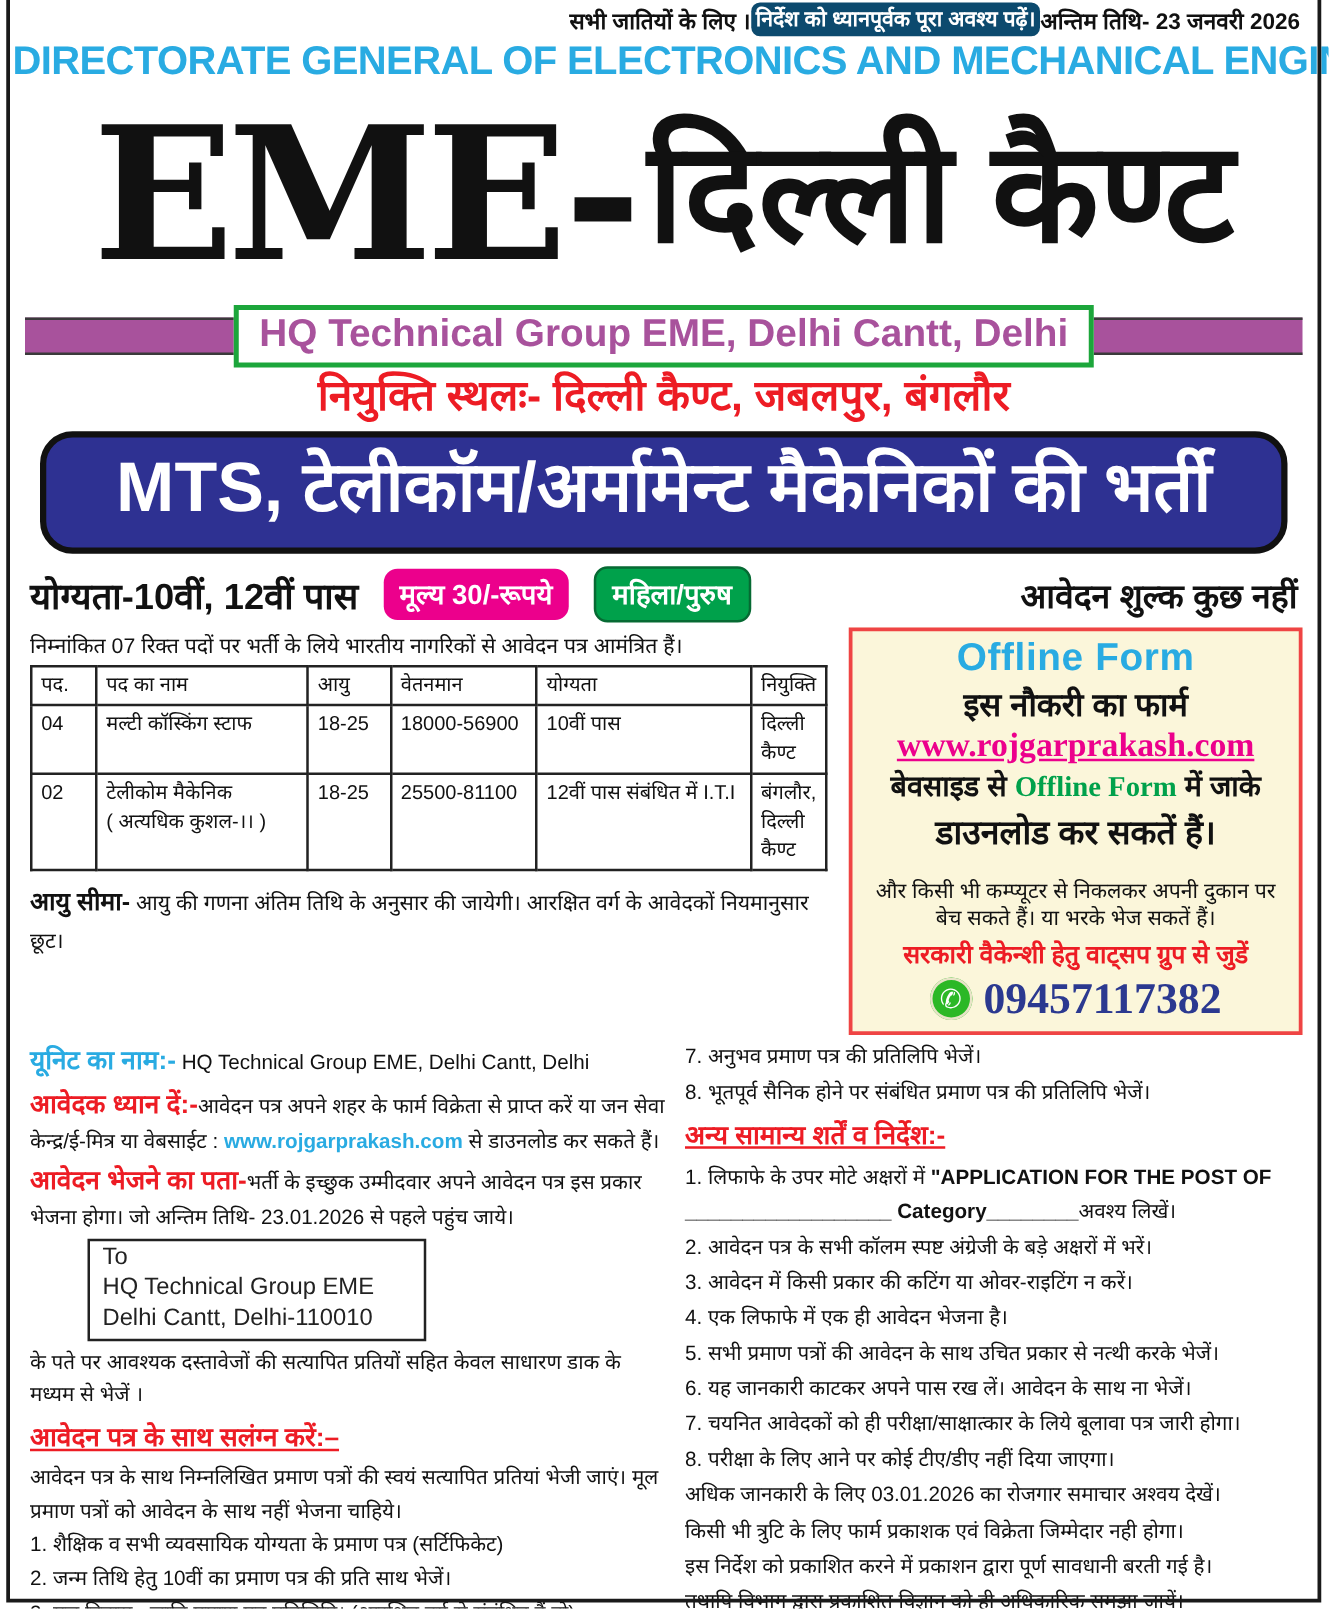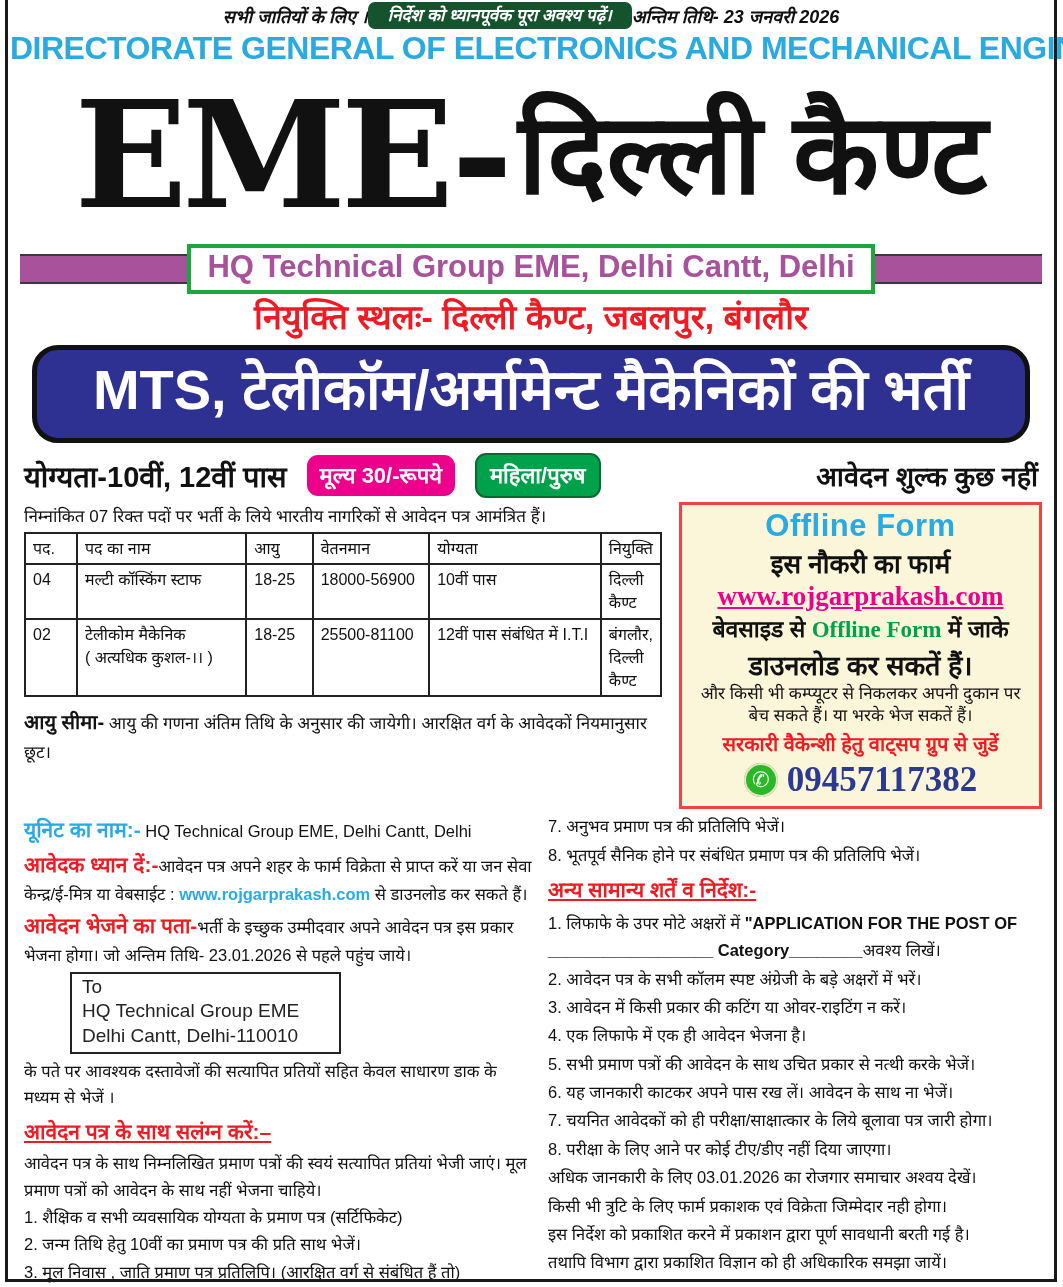--- a/index.html
+++ b/index.html
@@ -2,22 +2,22 @@
 <html><head>
 <meta charset="utf-8">
 <style>
   html,body{margin:0;padding:0;background:#fff;}
   .page{position:relative;width:1063px;height:1287px;background:#fff;overflow:hidden;
         font-family:"Liberation Sans","DejaVu Sans",sans-serif;color:#111;}
   .frame{position:absolute;left:5px;right:6px;top:-4px;bottom:5px;border:3px solid #1a1a1a;pointer-events:none;}
   .content{position:absolute;left:10px;right:11px;top:0;bottom:6px;}
 
   
-  .topbar{display:flex;justify-content:center;align-items:center;padding:2px 12px 0 12px;font-weight:bold;font-size:18px;font-style:italic;}
-  .badge-green{background:#14532d;color:#fff;padding:1px 20px 3px;border-radius:7px;font-size:17px;}
+  .topbar{display:flex;justify-content:flex-end;align-items:center;padding:2px 12px 0 12px;font-weight:bold;font-size:18px;}
+  .badge-green{background:#0c4a6e;color:#fff;padding:1px 4px 3px;border-radius:7px;font-size:17px;}
 
   .directorate{text-align:center;color:#29ABE2;font-weight:800;font-size:32px;letter-spacing:-0.5px;
                white-space:nowrap;line-height:1.15;margin-top:1px;}
 
   .main-title{height:176px;display:flex;align-items:center;justify-content:center;white-space:nowrap;overflow:hidden;}
   .main-title .en{font-family:"DejaVu Serif","Liberation Serif",serif;font-size:148px;font-weight:900;letter-spacing:-5px;line-height:1;}
   .main-title .hi{font-size:112px;font-weight:900;margin-left:10px;line-height:1;}
 
   .purple-band{position:relative;height:52px;display:flex;align-items:center;justify-content:center;}
   .purple-band::before{content:"";position:absolute;left:10px;right:10px;top:50%;height:26px;transform:translateY(-50%);
@@ -44,21 +44,21 @@
   .age-note{font-size:17px;margin:8px 0 0;line-height:1.7;}
   .age-note b{font-size:20px;}
 
   .offline-box{flex:1;border:3px solid #ef4444;background:#FBF6DA;text-align:center;padding:3px 8px 6px;}
   .ob-title{color:#29ABE2;font-size:31px;font-weight:900;letter-spacing:0.5px;}
   .ob-line1{font-size:26px;font-weight:800;margin-top:1px;}
   .ob-url{font-size:27px;font-weight:800;color:#EC008C;text-decoration:underline;font-family:"Liberation Serif","DejaVu Serif",serif;}
   .ob-line2{font-size:23px;font-weight:700;}
   .ob-line2 .grn{color:#00A14B;font-weight:800;font-family:"Liberation Serif","DejaVu Serif",serif;}
   .ob-line3{font-size:27px;font-weight:700;margin-top:2px;}
-  .ob-line4{font-size:17px;line-height:1.3;margin-top:0;}
+  .ob-line4{font-size:17px;line-height:1.3;margin-top:19px;}
   .ob-line5{font-size:20px;color:#ED1C24;font-weight:800;margin-top:3px;}
   .phone-row{display:flex;justify-content:center;align-items:center;gap:9px;margin-top:3px;}
   .wa-icon{width:34px;height:34px;border-radius:50%;background:#2BB826;color:#fff;display:flex;align-items:center;justify-content:center;font-size:21px;box-shadow:0 0 0 2px #e8e4c8 inset;}
   .phone{font-size:35px;font-weight:800;color:#2B3990;font-family:"Liberation Serif","DejaVu Serif",serif;}
 
   .row-b{display:flex;gap:16px;padding:3px 12px 0 14px;font-size:16.5px;}
   .col-left-b{width:508px;line-height:1.6;}
   .col-right-b{flex:1;line-height:1.66;}
   .lbl-cyan{color:#29ABE2;font-weight:800;font-size:21px;}
   .lbl-red{color:#ED1C24;font-weight:800;font-size:21px;}

